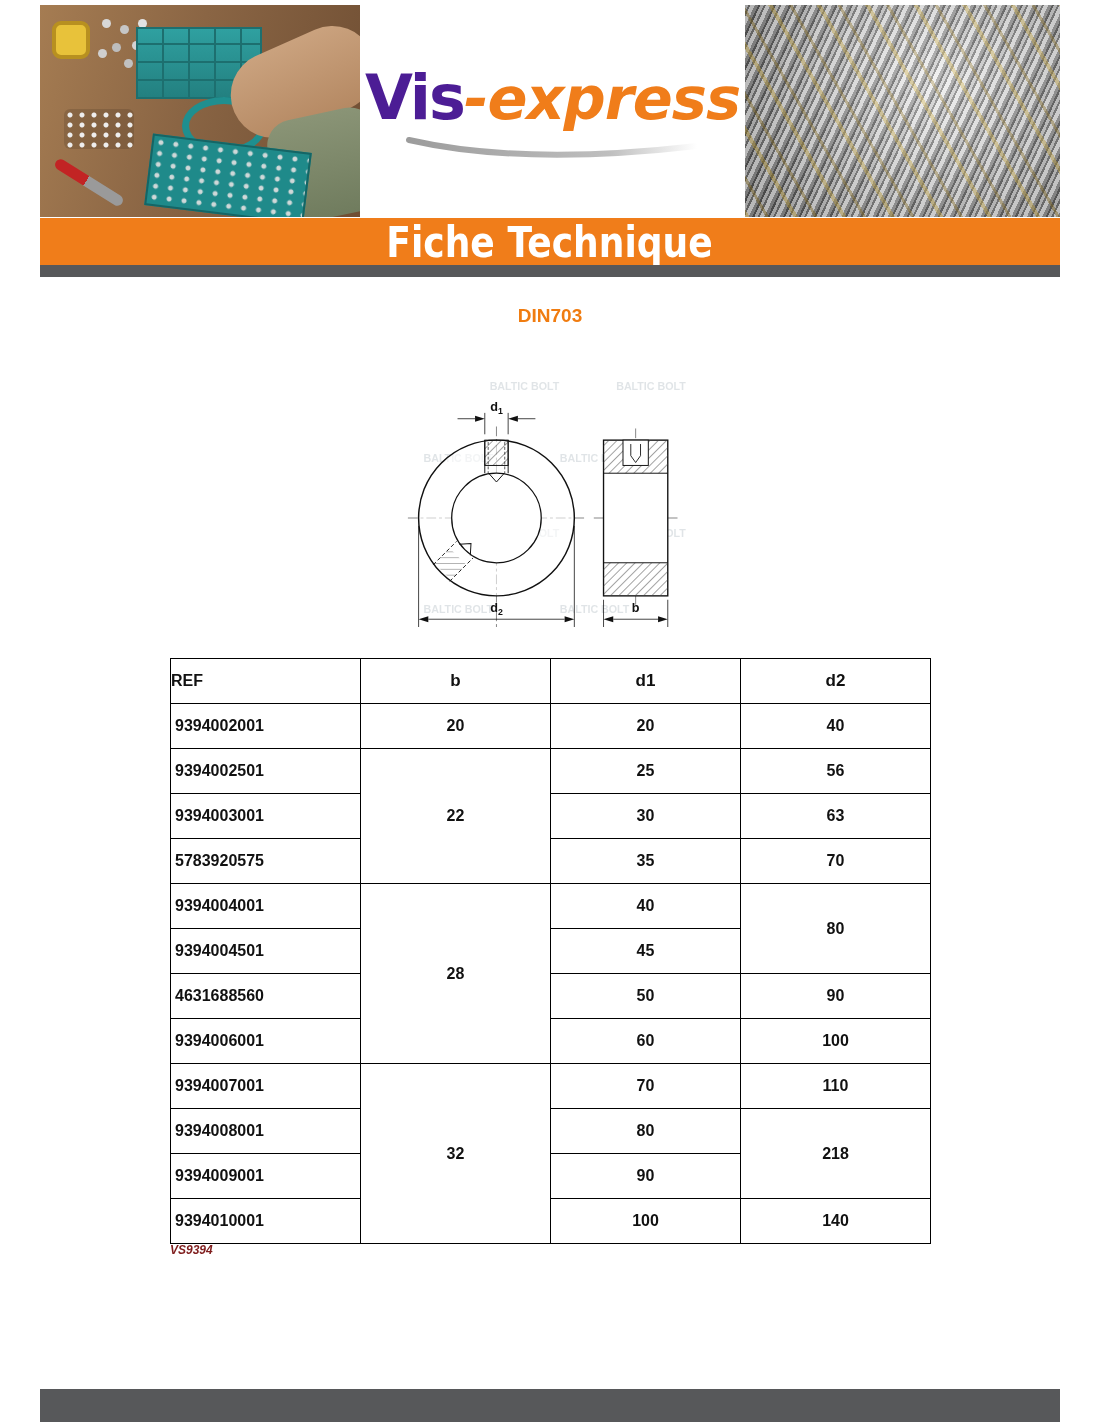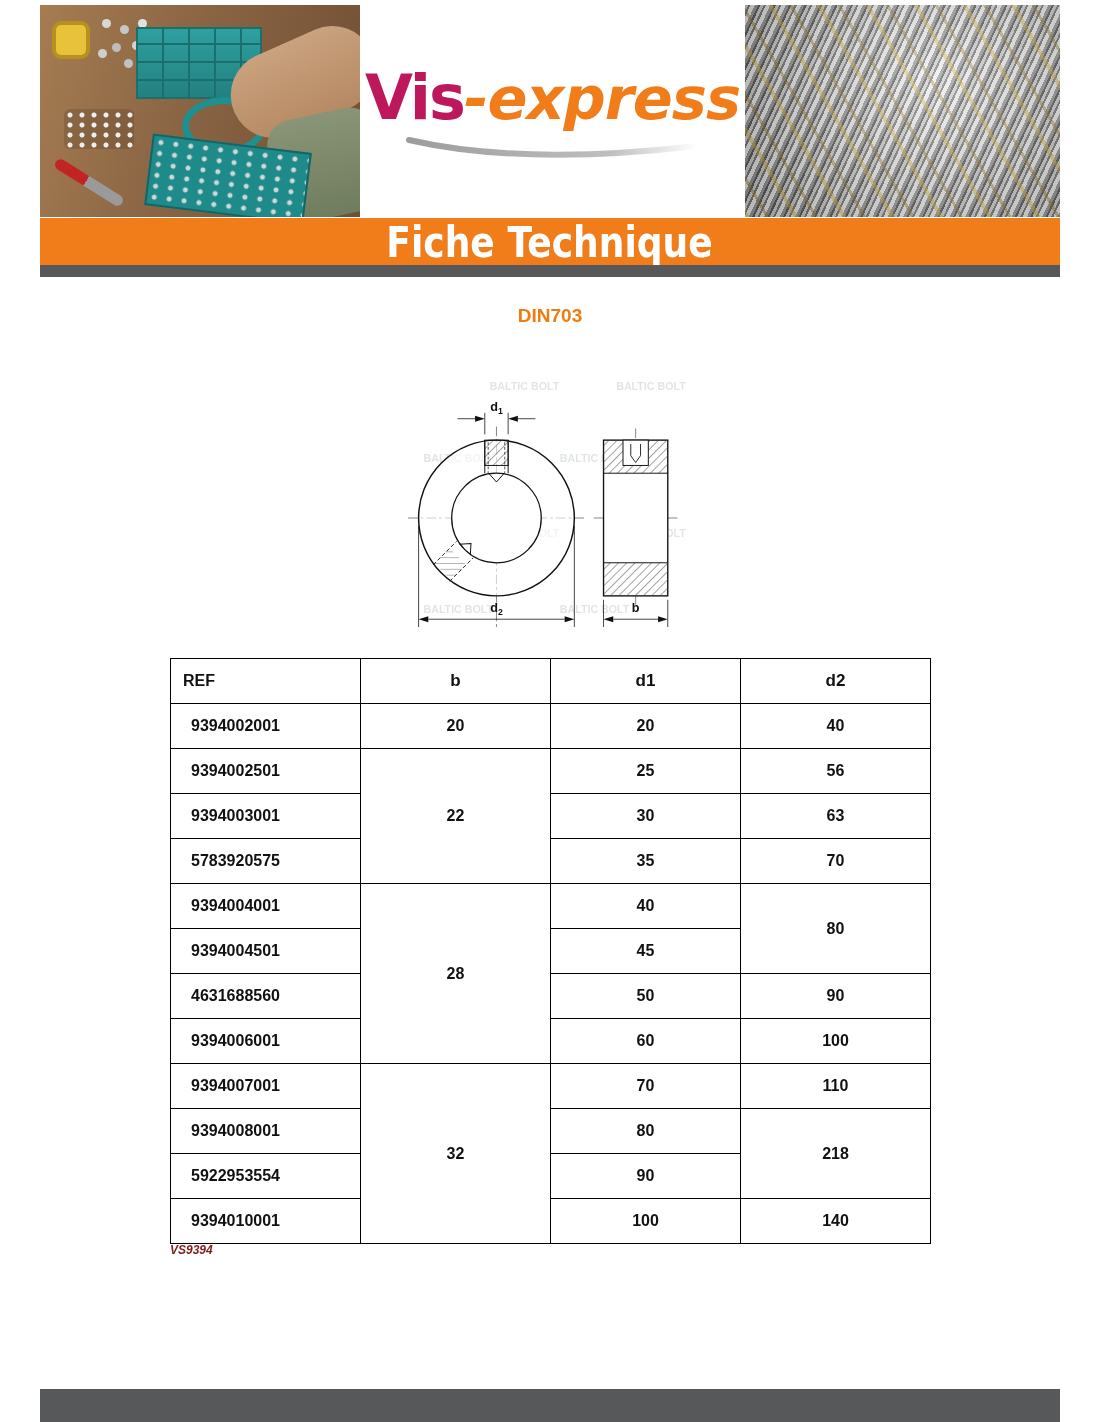--- a/index.html
+++ b/index.html
@@ -18,21 +18,21 @@
   }
   .photo-right {
     width:315px; height:212px;
     background:
       radial-gradient(circle at 60% 35%, rgba(255,255,255,.28), rgba(0,0,0,.22) 85%),
       repeating-linear-gradient(60deg, rgba(212,175,55,.45) 0 4px, rgba(0,0,0,0) 4px 18px, rgba(150,120,35,.45) 18px 21px, rgba(0,0,0,0) 21px 42px),
       repeating-linear-gradient(115deg, #cfcfcf 0 3px, #7c7c7c 3px 5px, #ececec 5px 9px, #9a9a9a 9px 12px, #5f5f5f 12px 14px);
   }
   .logo-area { flex:1; display:flex; flex-direction:column; align-items:center; justify-content:center; background:#fff; }
   .logo-line { white-space:nowrap; }
-  .logo-main { font-family:"DejaVu Sans", sans-serif; font-weight:700; font-size:62px; color:#be185d; letter-spacing:-2px;text-align:center; }
+  .logo-main { font-family:"DejaVu Sans", sans-serif; font-weight:700; font-size:62px; color:#4c1d95; letter-spacing:-2px;text-align:center; }
   .logo-suffix { font-family:"DejaVu Sans", sans-serif; font-weight:700; font-style:italic; font-size:59px; color:#f07d1a; letter-spacing:-1px; }
   .swoosh { margin-top:2px; }
 
   
   .decor { position:absolute; }
   .d-tape { left:12px; top:16px; width:38px; height:38px; border-radius:9px; background:#e8c23a; border:4px solid #b89020; }
   .d-washer { left:62px; top:14px; width:9px; height:9px; border-radius:50%; background:#d8d8d8;
     box-shadow:18px 6px 0 #c6c6c6, 36px 0 0 #e2e2e2, 10px 24px 0 #bdbdbd, 30px 22px 0 #d3d3d3, -4px 30px 0 #cfcfcf, 48px 14px 0 #c9c9c9, 22px 40px 0 #c1c1c1; }
   .d-tray1 { left:96px; top:22px; width:126px; height:72px; border:2px solid #1d6f6f;
     background:repeating-linear-gradient(0deg, rgba(0,0,0,0) 0 16px, #1d6f6f 16px 18px),
@@ -60,22 +60,22 @@
   .doc-title { position:absolute; top:302px; left:0; width:100%; text-align:center; color:#f07c10; font-weight:700; font-size:19px; line-height:27px; }
 
   
   .diagram-wrap { position:absolute; top:372px; left:50%; transform:translateX(-50%); width:320px; height:292px; }
 
   
   .spec-table { position:absolute; top:658px; left:170px; width:760px; border-collapse:collapse; table-layout:fixed; }
   .spec-table th, .spec-table td { border:1.6px solid #000; font-weight:700; color:#111; background:#fff; }
   .spec-table th { height:45px; font-size:17px; }
   .spec-table td { height:45px; font-size:16px; }
-  .spec-table th.ref-head { text-align:left; padding-left:12px; font-size:16px; }
-  .spec-table td.ref-cell { text-align:left; padding-left:20px; font-size:16px; }
+  .spec-table th.ref-head { text-align:left; padding-left:0; font-size:16px; }
+  .spec-table td.ref-cell { text-align:left; padding-left:4px; font-size:16px; }
   .spec-table th.num-head, .spec-table td.num-cell { text-align:center; }
 
   .footnote { position:absolute; top:1243px; left:170px; font-size:12px; font-weight:700; font-style:italic; color:#7f1d1d; }
 
   .footer-bar { position:absolute; bottom:0; left:40px; right:40px; height:33px; background:#57585a; }
 
   text { font-family:"Liberation Sans", sans-serif; }
 </style>
 </head>
 <body>
@@ -274,21 +274,21 @@
         <td rowspan="4" class="num-cell">32</td>
         <td class="num-cell">70</td>
         <td class="num-cell">110</td>
       </tr>
       <tr>
         <td class="ref-cell">9394008001</td>
         <td class="num-cell">80</td>
         <td rowspan="2" class="num-cell">218</td>
       </tr>
       <tr>
-        <td class="ref-cell">5922953554</td>
+        <td class="ref-cell">9394009001</td>
         <td class="num-cell">90</td>
       </tr>
       <tr>
         <td class="ref-cell">9394010001</td>
         <td class="num-cell">100</td>
         <td class="num-cell">140</td>
       </tr>
     </tbody>
 </table>
 

